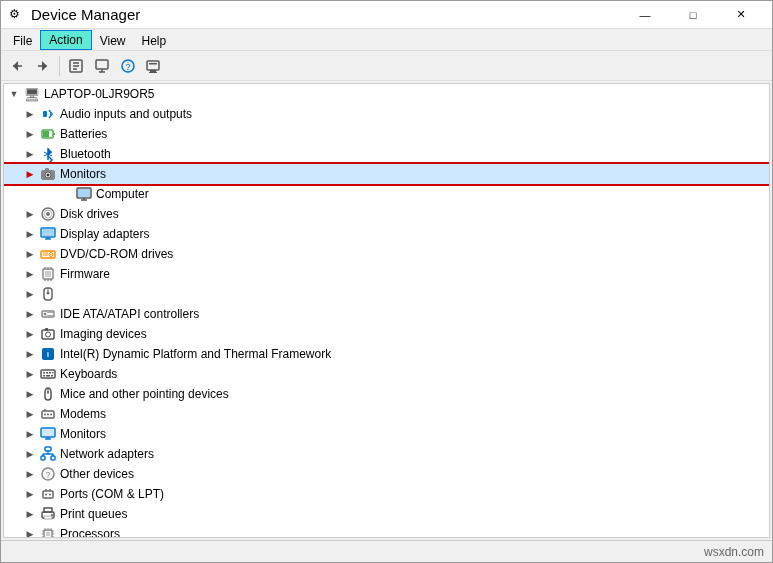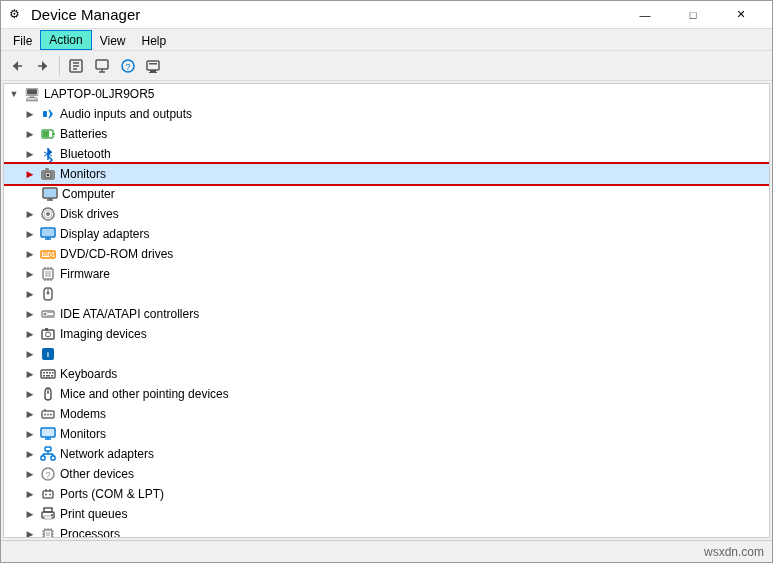--- a/index.html
+++ b/index.html
@@ -303,21 +303,21 @@
           <svg width="16" height="16" viewBox="0 0 16 16">
             <rect x="1" y="4" width="14" height="10" rx="2" fill="#888"></rect>
             <circle cx="8" cy="9" r="3" fill="#fff" stroke="#555" stroke-width="1"></circle>
             <circle cx="8" cy="9" r="1.5" fill="#333"></circle>
             <rect x="5" y="2" width="4" height="3" rx="1" fill="#888"></rect>
           </svg>
         </span>
         <span class="tree-label">Monitors</span>
       </div>
 
-      <div class="tree-item" style="padding-left: 20px;">
+      <div class="tree-item" style="padding-left: 54px;">
         <span class="tree-expand" style="visibility:hidden">▶</span>
         <span class="tree-icon">
           <svg width="16" height="16" viewBox="0 0 16 16">
             <rect x="1" y="2" width="14" height="10" rx="1" fill="none" stroke="#555" stroke-width="1.5"></rect>
             <rect x="2" y="3" width="12" height="8" fill="#aad4f5"></rect>
             <line x1="8" y1="12" x2="8" y2="14" stroke="#555" stroke-width="1.5"></line>
             <line x1="5" y1="14" x2="11" y2="14" stroke="#555" stroke-width="1.5"></line>
           </svg>
         </span>
         <span class="tree-label">Computer</span>
@@ -416,20 +416,21 @@
       </div>
 
       <div class="tree-item" style="padding-left: 18px;">
         <span class="tree-expand">▶</span>
         <span class="tree-icon">
           <svg width="16" height="16" viewBox="0 0 16 16">
             <rect x="2" y="2" width="12" height="12" rx="2" fill="#0068b5"></rect>
             <text x="8" y="11" text-anchor="middle" font-size="7" fill="white" font-weight="bold">i</text>
           </svg>
         </span>
+        <span class="tree-label">Intel(R) Dynamic Platform and Thermal Framework</span>
       </div>
 
       <div class="tree-item" style="padding-left: 18px;">
         <span class="tree-expand">▶</span>
         <span class="tree-icon">
           <svg width="16" height="16" viewBox="0 0 16 16">
             <rect x="1" y="4" width="14" height="8" rx="1" fill="none" stroke="#555" stroke-width="1.5"></rect>
             <rect x="3" y="6" width="2" height="1.5" rx="0.3" fill="#555"></rect>
             <rect x="6" y="6" width="2" height="1.5" rx="0.3" fill="#555"></rect>
             <rect x="9" y="6" width="2" height="1.5" rx="0.3" fill="#555"></rect>

